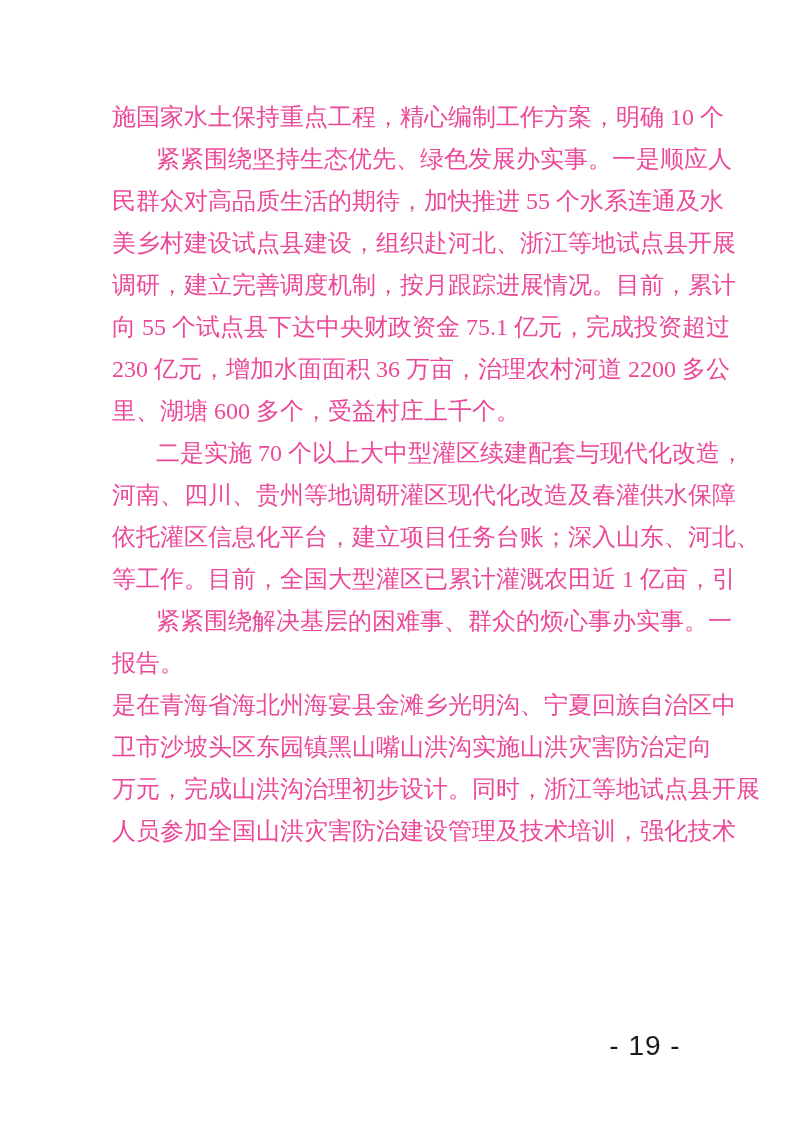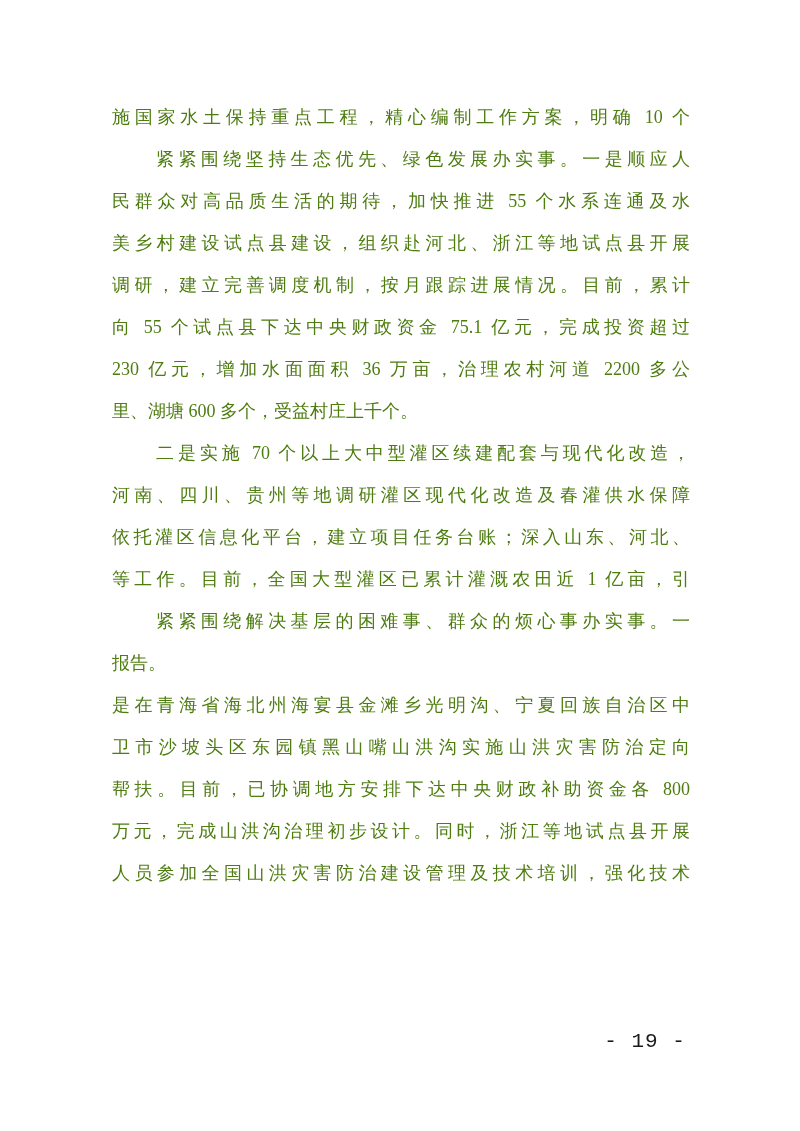--- a/index.html
+++ b/index.html
@@ -22,22 +22,22 @@
   .doc-body {
     position: absolute;
     left: 112px;
     top: 96px;
     width: 578px;
   }
 
   .line {
     height: 42px;
     line-height: 42px;
-    font-size: 18px;
-    color: #4d7c0f;
+    font-size: 24px;
+    color: #ec4899;
     text-align: justify;
     text-align-last: justify;
     text-justify: inter-character;
     font-feature-settings: "halt" 1;
     white-space: nowrap;
     letter-spacing: 0;
   }
 
   .line.indent {
     padding-left: 44px;
@@ -46,22 +46,22 @@
   .line.para-end {
     text-align-last: left;
   }
 
   .page-number {
     position: absolute;
     left: 600px;
     top: 1030px;
     width: 90px;
     text-align: center;
-    font-family: Liberation Mono, monospace;
-    font-size: 21px;
+    font-family: Liberation Sans, sans-serif;
+    font-size: 28px;
     color: #1a1a1a;
     letter-spacing: 1px;
   }
 </style>
 </head>
 <body>
 
 <div class="page">
 
   <div class="doc-body">
@@ -74,20 +74,19 @@
     <div class="line">230 亿元，增加水面面积 36 万亩，治理农村河道 2200 多公</div>
     <div class="line para-end">里、湖塘 600 多个，受益村庄上千个。</div>
     <div class="line indent">二是实施 70 个以上大中型灌区续建配套与现代化改造，</div>
     <div class="line">河南、四川、贵州等地调研灌区现代化改造及春灌供水保障</div>
     <div class="line">依托灌区信息化平台，建立项目任务台账；深入山东、河北、</div>
     <div class="line">等工作。目前，全国大型灌区已累计灌溉农田近 1 亿亩，引</div>
     <div class="line indent">紧紧围绕解决基层的困难事、群众的烦心事办实事。一</div>
     <div class="line para-end">报告。</div>
     <div class="line">是在青海省海北州海宴县金滩乡光明沟、宁夏回族自治区中</div>
     <div class="line">卫市沙坡头区东园镇黑山嘴山洪沟实施山洪灾害防治定向</div>
-    <div class="line">帮扶。目前，已协调地方安排下达中央财政补助资金各 800</div>
     <div class="line">万元，完成山洪沟治理初步设计。同时，浙江等地试点县开展</div>
     <div class="line">人员参加全国山洪灾害防治建设管理及技术培训，强化技术</div>
   </div>
 
   <div class="page-number">- 19 -</div>
 
 </div>
 
 </body></html>

